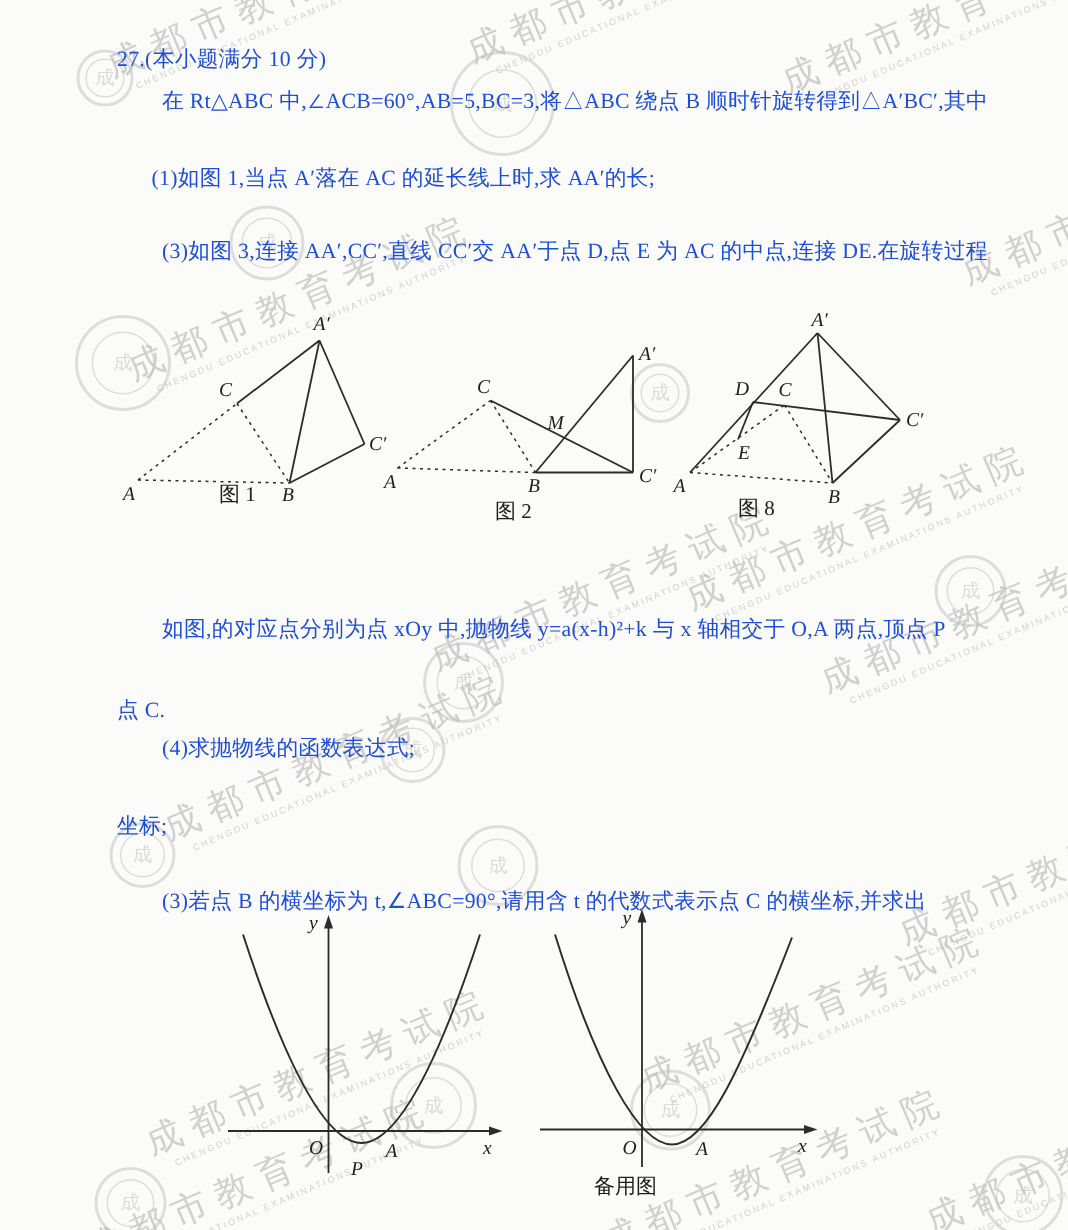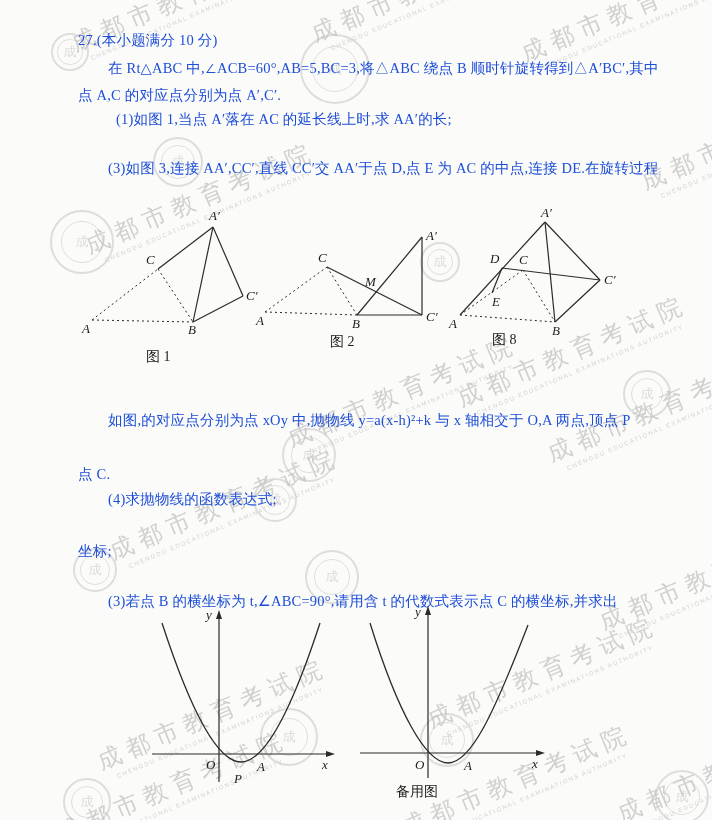--- a/index.html
+++ b/index.html
@@ -134,39 +134,38 @@
     </div>
   <div class="seal" style="left:63px;top:778px;width:44px;height:44px">
       <span class="seal-inner">成</span>
     </div>
   <div class="seal" style="left:655px;top:770px;width:50px;height:50px">
       <span class="seal-inner">成</span>
     </div>
 
   <div class="line" style="left:78px;top:30px">27.(本小题满分 10 分)</div>
   <div class="line" style="left:108px;top:58px">在 Rt△ABC 中,∠ACB=60°,AB=5,BC=3,将△ABC 绕点 B 顺时针旋转得到△A′BC′,其中</div>
-  <div class="line" style="left:78px;top:85px">点 A,C 的对应点分别为点 A′,C′.</div>
-  <div class="line" style="left:116px;top:109px">(1)如图 1,当点 A′落在 AC 的延长线上时,求 AA′的长;</div>
+  <div class="line" style="left:101px;top:109px">(1)如图 1,当点 A′落在 AC 的延长线上时,求 AA′的长;</div>
   <div class="line" style="left:108px;top:158px">(3)如图 3,连接 AA′,CC′,直线 CC′交 AA′于点 D,点 E 为 AC 的中点,连接 DE.在旋转过程</div>
 
   <svg class="fig" style="left:78px;top:206px" width="195" height="128">
     <line class="dl" x1="14" y1="114" x2="115" y2="116"></line>
     <line class="dl" x1="14" y1="114" x2="80" y2="63"></line>
     <line class="dl" x1="80" y1="63" x2="115" y2="116"></line>
     <line class="sl" x1="80" y1="63" x2="135" y2="21"></line>
     <line class="sl" x1="135" y1="21" x2="165" y2="90"></line>
     <line class="sl" x1="115" y1="116" x2="165" y2="90"></line>
     <line class="sl" x1="135" y1="21" x2="115" y2="116"></line>
     <text class="lb" x="4" y="127">A</text>
     <text class="lb" x="110" y="128">B</text>
     <text class="lb" x="68" y="58">C</text>
     <text class="lb" x="131" y="14">A′</text>
     <text class="lb" x="168" y="94">C′</text>
   </svg>
-  <div class="cap" style="left:146px;top:348px">图 1</div>
+  <div class="cap" style="left:146px;top:322px">图 1</div>
 
   <svg class="fig" style="left:252px;top:206px" width="185" height="128">
     <line class="dl" x1="13" y1="106" x2="105" y2="109"></line>
     <line class="dl" x1="13" y1="106" x2="75" y2="61"></line>
     <line class="dl" x1="75" y1="61" x2="105" y2="109"></line>
     <line class="sl" x1="75" y1="61" x2="170" y2="109"></line>
     <line class="sl" x1="105" y1="109" x2="170" y2="109"></line>
     <line class="sl" x1="105" y1="109" x2="170" y2="31"></line>
     <line class="sl" x1="170" y1="31" x2="170" y2="109"></line>
     <text class="lb" x="4" y="119">A</text>

